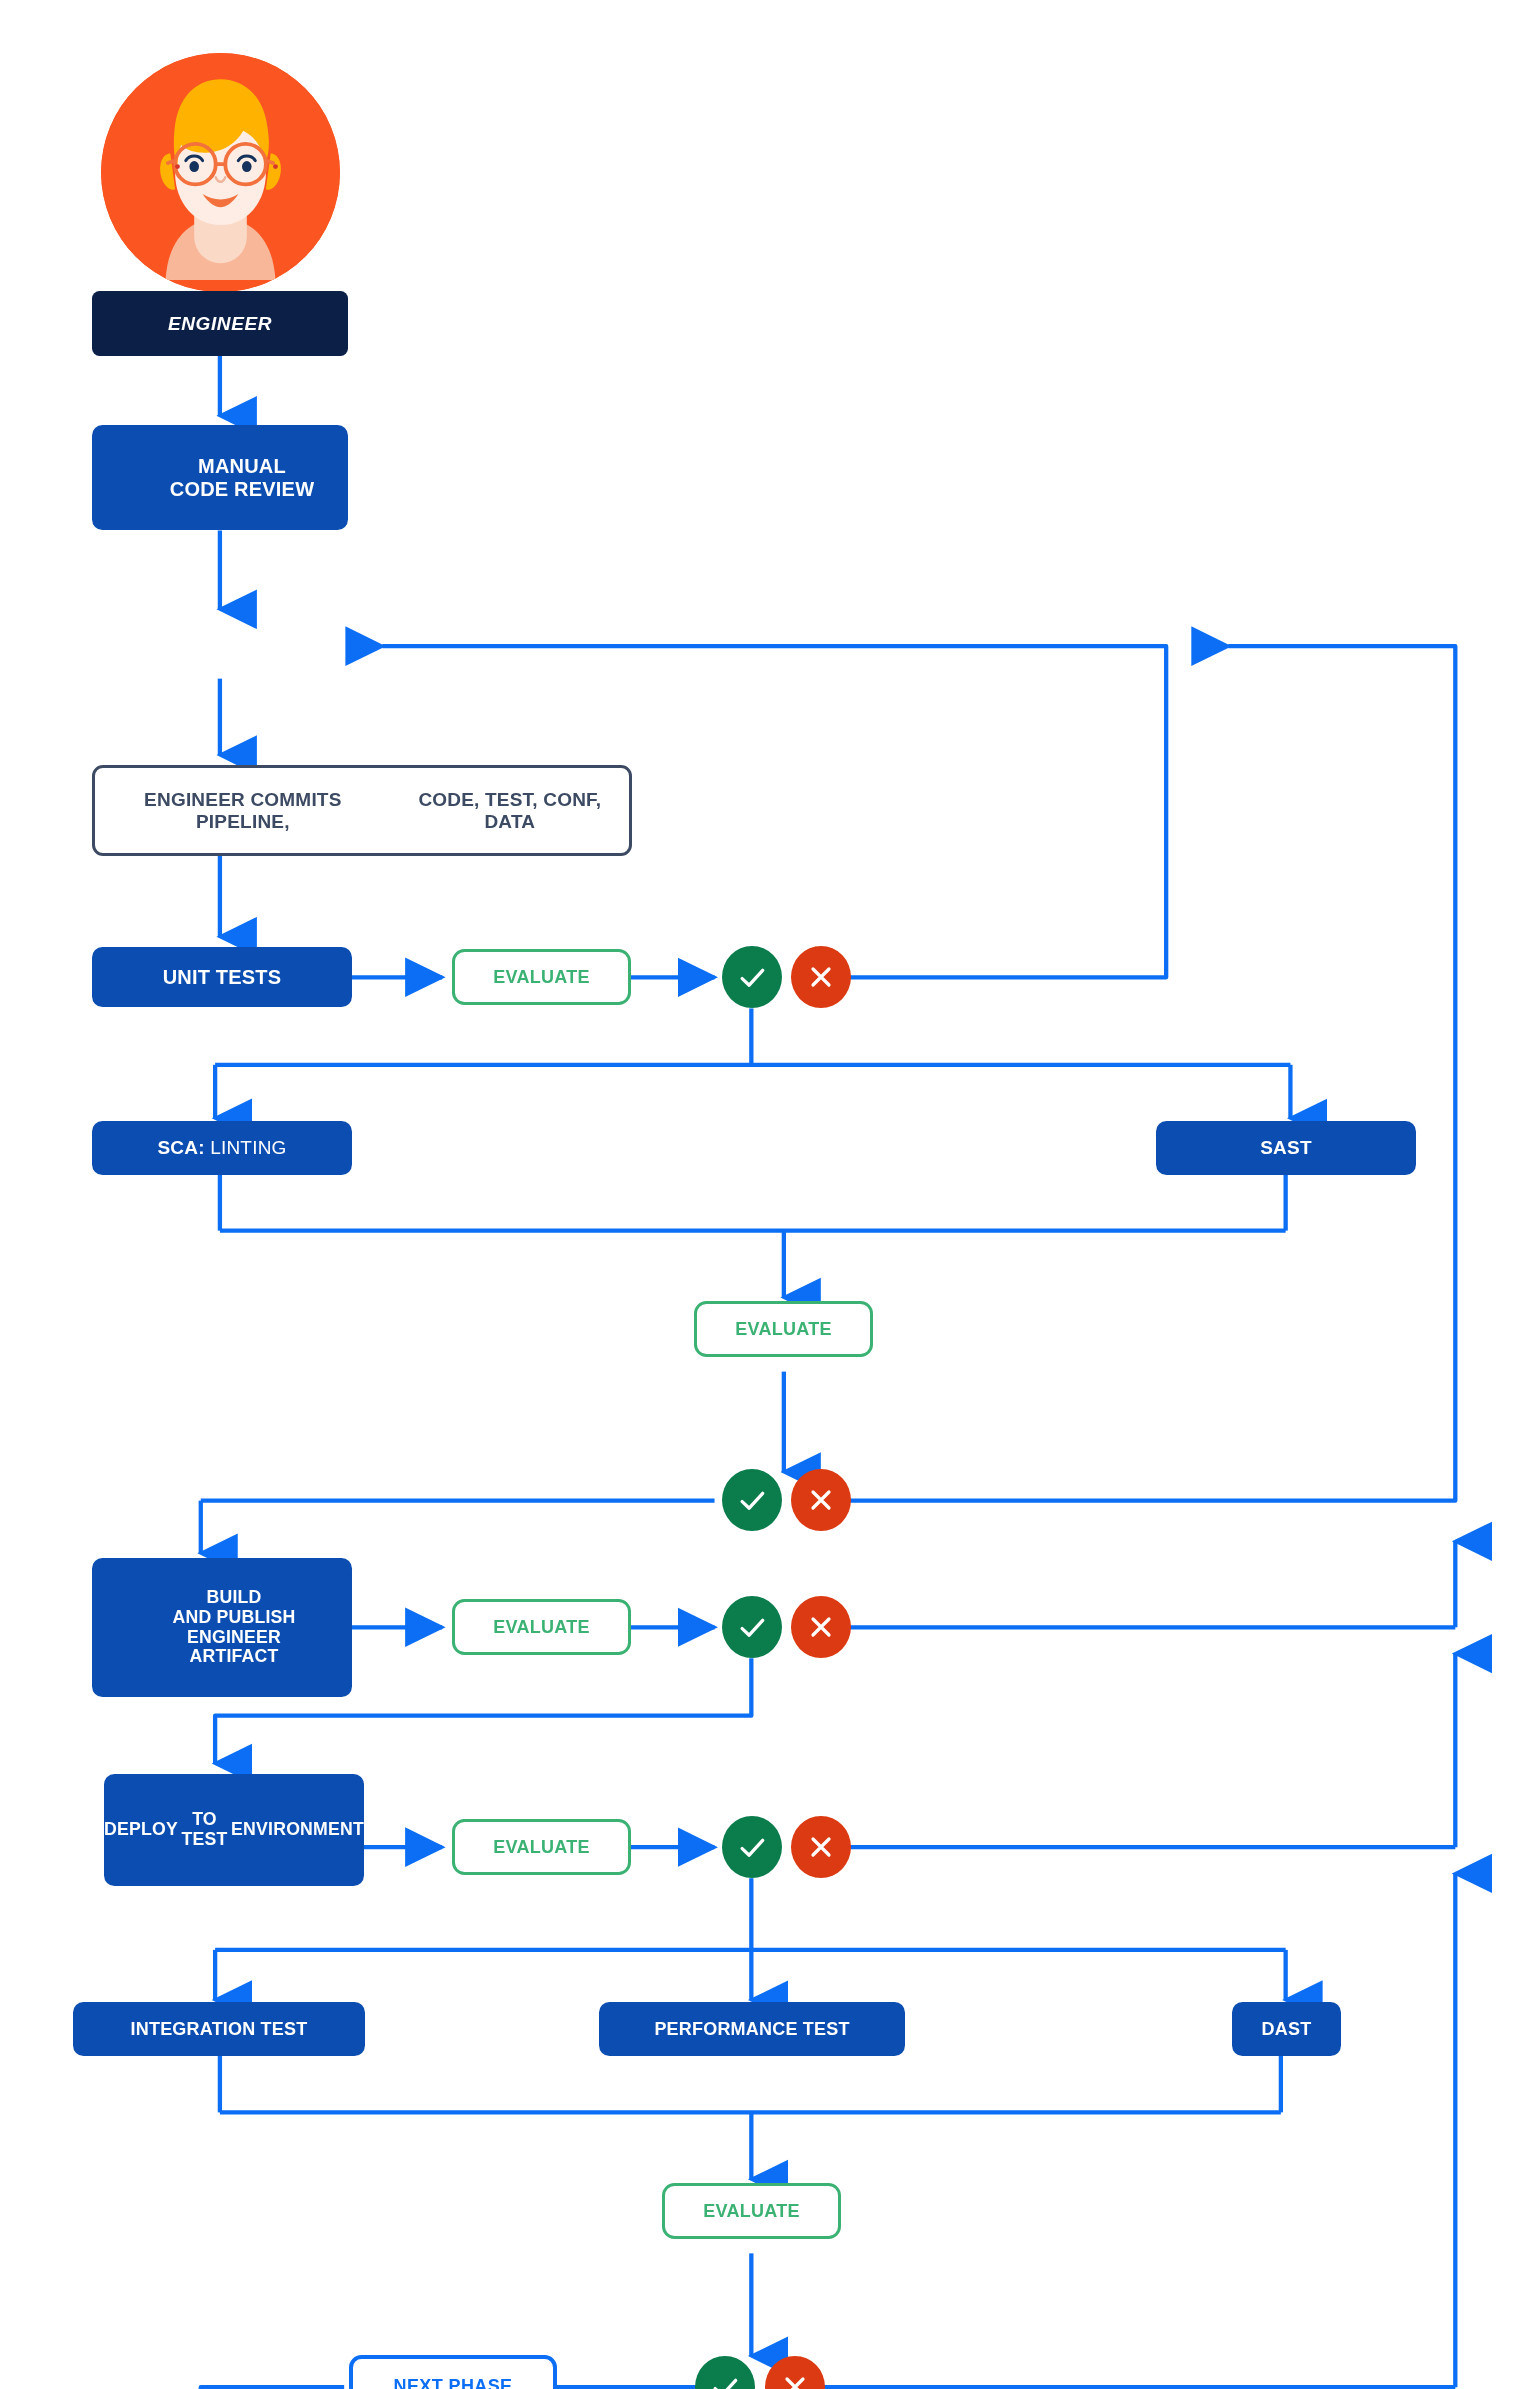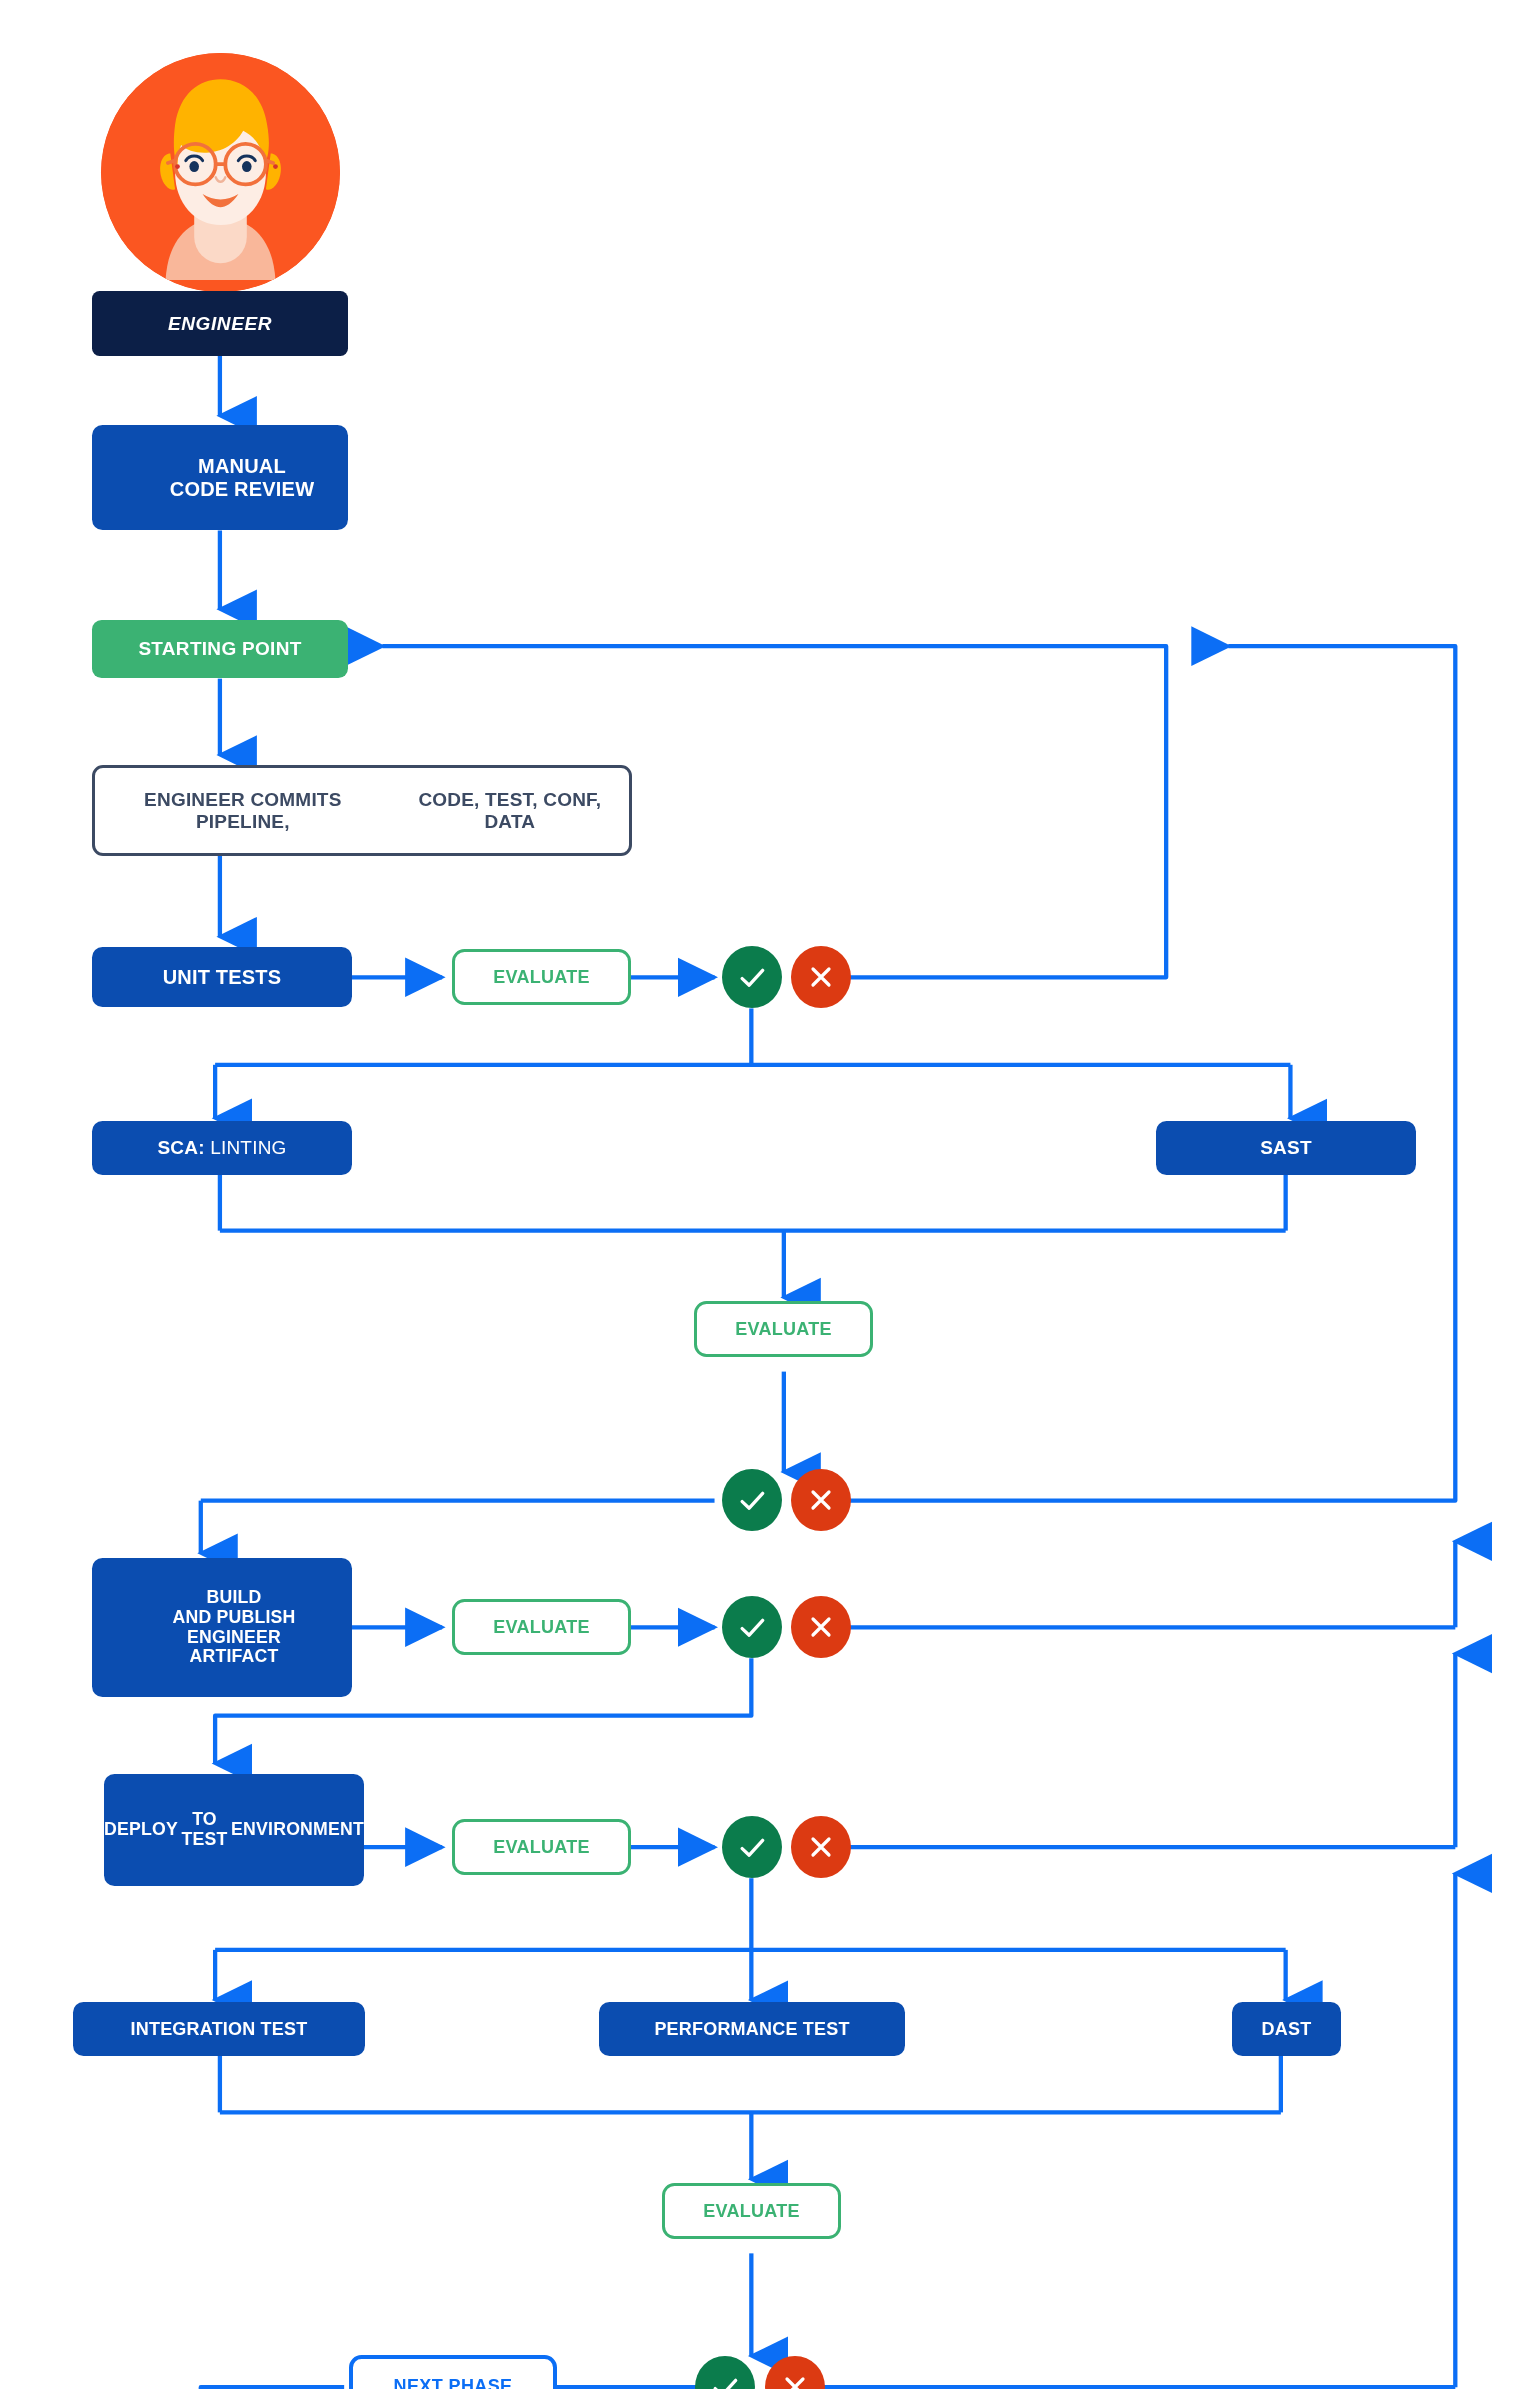--- a/index.html
+++ b/index.html
@@ -140,23 +140,20 @@
 
   <div class="node navy-box" style="left:92px;top:291px;width:256px;height:65px;font-size:19px;font-style:italic;">
     <span>ENGINEER</span>
   </div>
 
   <div class="node blue-box" style="left:92px;top:425px;width:256px;height:105px;font-size:20px;flex-direction:column;padding-left:44px;">
     <span>MANUAL</span>
     <span>CODE REVIEW</span>
   </div>
 
-  <div class="node green-box" style="left:92px;top:620px;width:256px;height:58px;font-size:19px;">
-    <span>STARTING POINT</span>
-  </div>
 
   <div class="node outline-box" style="left:92px;top:765px;width:540px;height:91px;font-size:19px;flex-direction:row;border-radius:11px;">
     <span>ENGINEER COMMITS PIPELINE,</span>
     <span>CODE, TEST, CONF, DATA</span>
   </div>
 
   <div class="node blue-box" style="left:92px;top:947px;width:260px;height:60px;font-size:20px;">
     <span>UNIT TESTS</span>
   </div>
 

